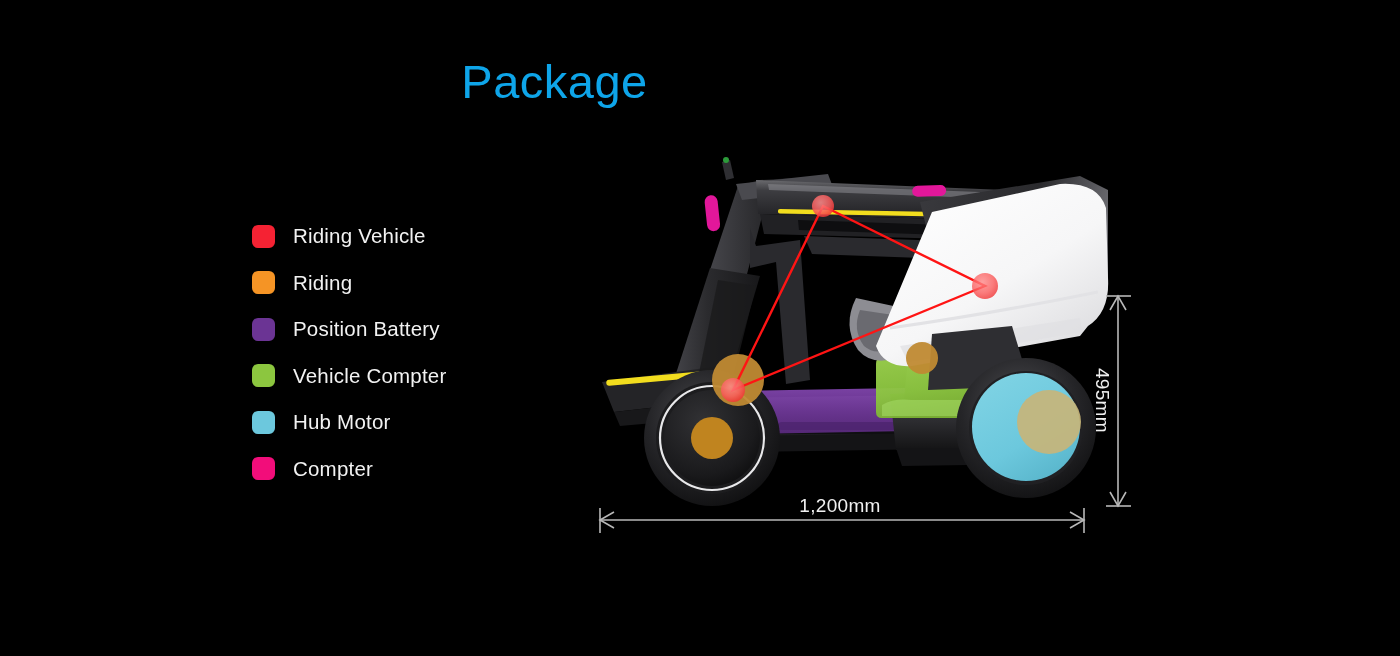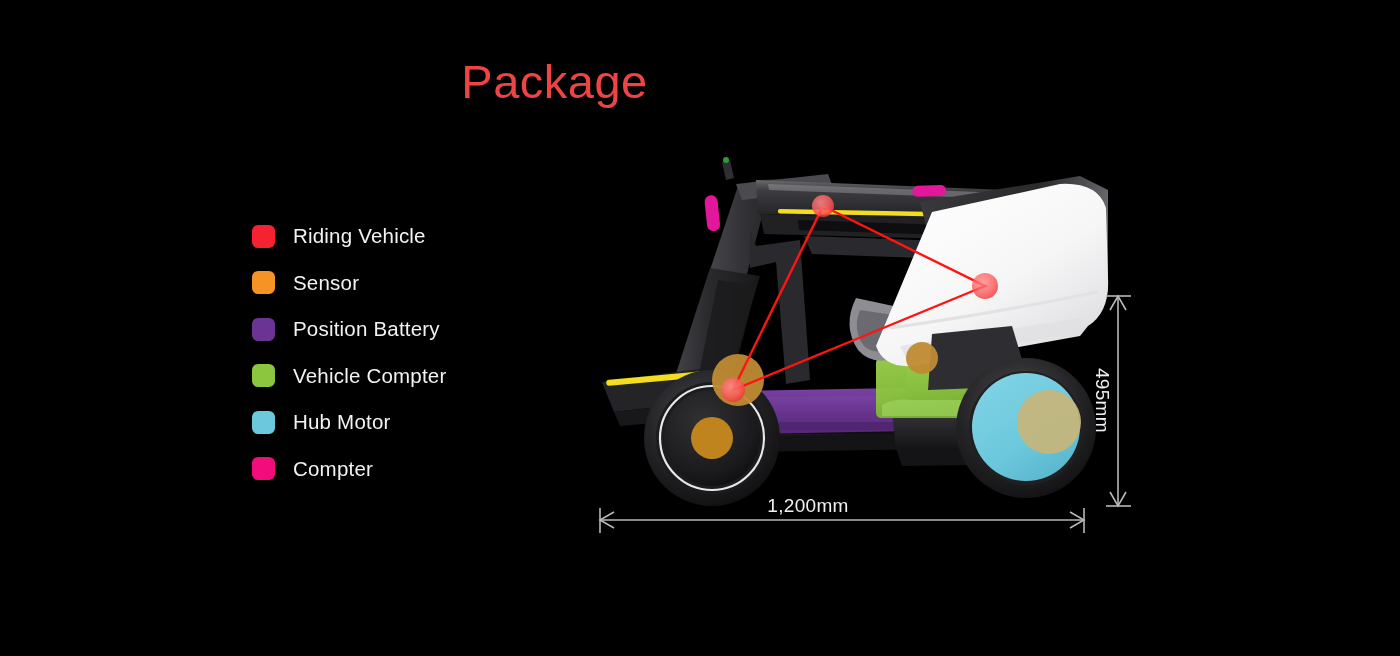--- a/index.html
+++ b/index.html
@@ -27,21 +27,21 @@
   
   #page-title {
     position: absolute;
     left: 0;
     top: 58px;
     width: 1109px;
     text-align: center;
     font-size: 47px;
     font-weight: 400;
     letter-spacing: 0.5px;
-    color: #ef4444;
+    color: #0ea5e9;
     line-height: 1;
   }
 
   
   #legend {
     position: absolute;
     left: 252px;
     top: 213px;
     width: 300px;
   }
@@ -71,21 +71,21 @@
     left: 560px;
     top: 150px;
     width: 620px;
     height: 420px;
   }
   #vehicle-svg { display: block; }
 
   
   #dim-width-label {
     position: absolute;
-    left: 708px;
+    left: 740px;
     top: 495px;
     width: 200px;
     text-align: center;
     font-size: 19px;
     color: #f0f0f0;
     letter-spacing: 0.3px;
   }
   #dim-height-label {
     position: absolute;
     left: 1089px;
@@ -108,21 +108,21 @@
 
   <div id="legend">
 
     <div class="legend-item">
       <span class="legend-swatch" style="background:#f52233"></span>
       <span class="legend-label">Riding Vehicle</span>
     </div>
 
     <div class="legend-item">
       <span class="legend-swatch" style="background:#f59425"></span>
-      <span class="legend-label">Sensor</span>
+      <span class="legend-label">Riding</span>
     </div>
 
     <div class="legend-item">
       <span class="legend-swatch" style="background:#6b3494"></span>
       <span class="legend-label">Position Battery</span>
     </div>
 
     <div class="legend-item">
       <span class="legend-swatch" style="background:#8cc63f"></span>
       <span class="legend-label">Vehicle Compter</span>

